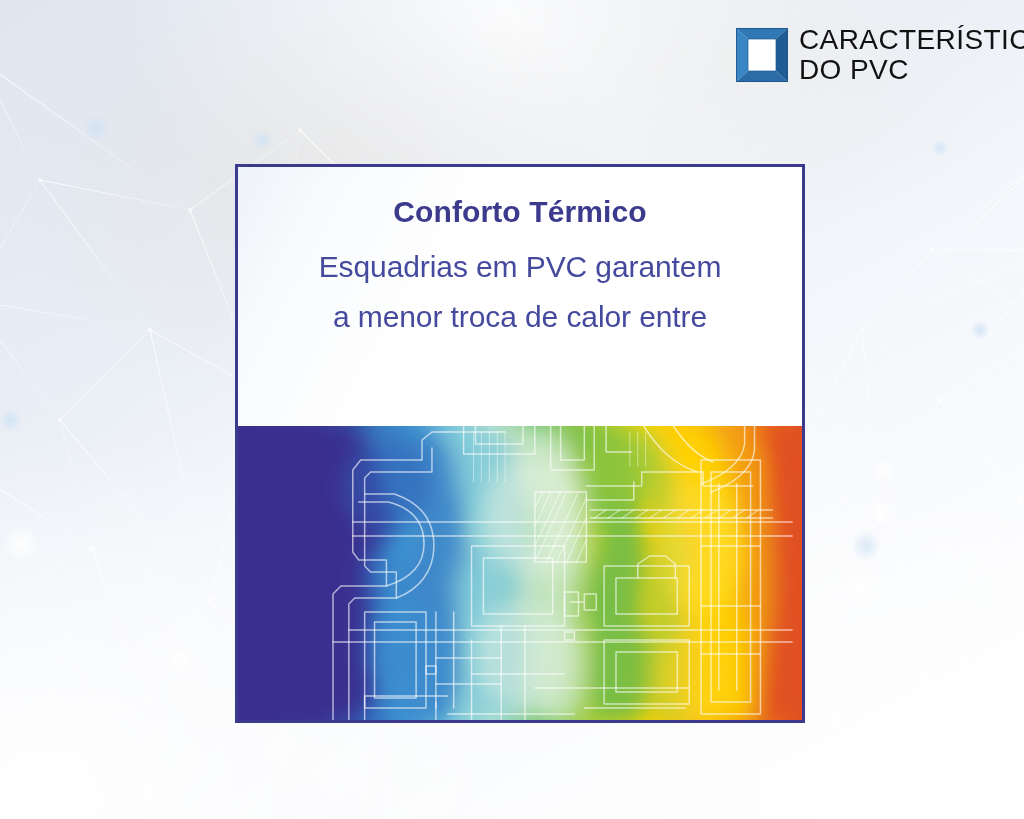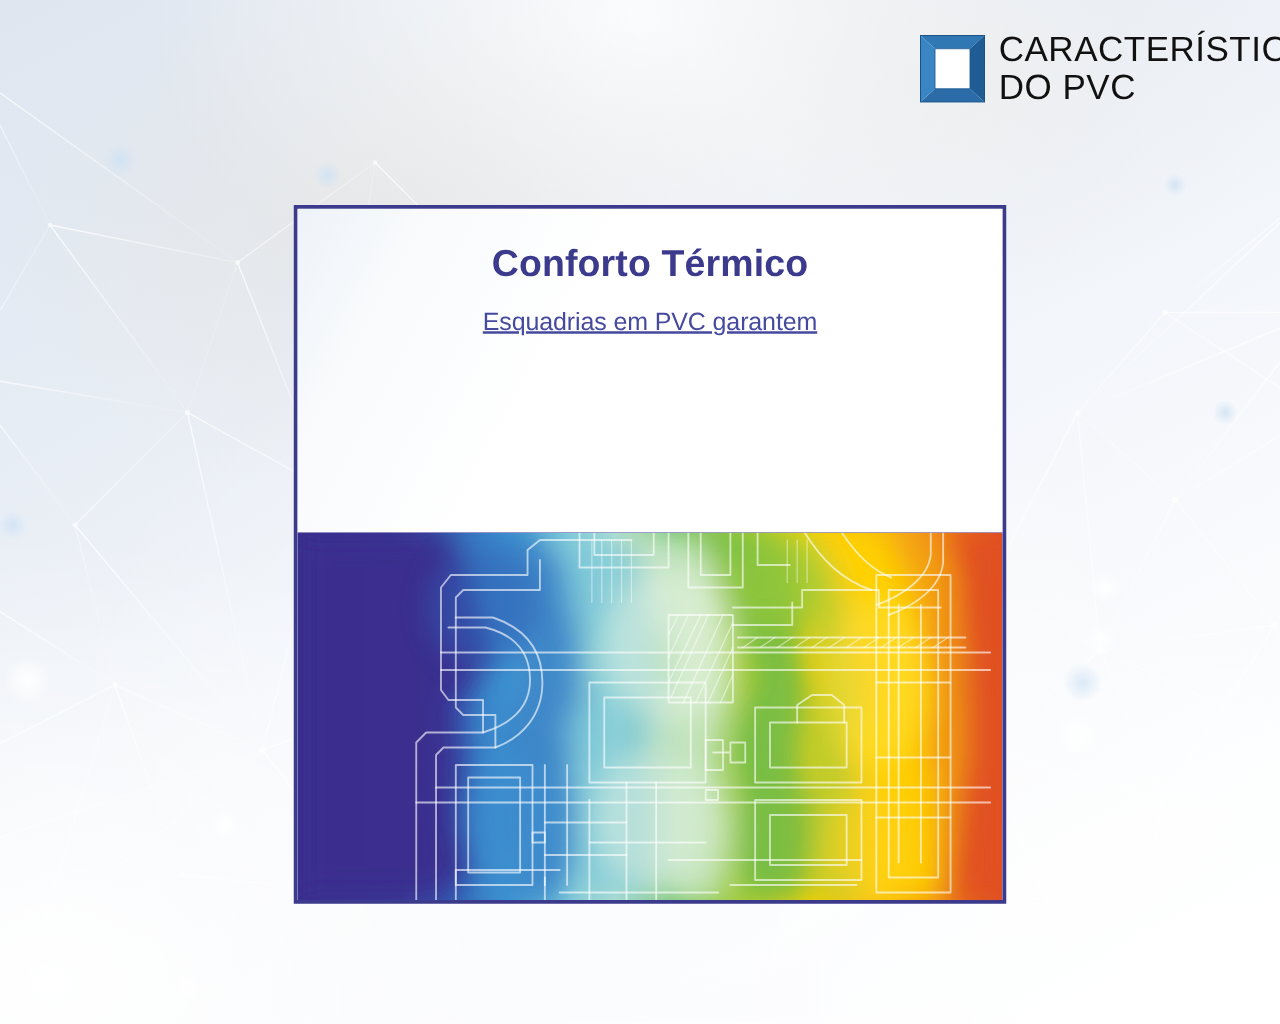--- a/index.html
+++ b/index.html
@@ -128,28 +128,27 @@
     font-family: "Liberation Sans", sans-serif;
     font-size: 30px;
     font-weight: 700;
     color: #3b3a8c;
     letter-spacing: 0.1px;
     margin: 0 0 14px 0;
     line-height: 1.1;
   }
   .body-line {
     font-family: "Liberation Sans", sans-serif;
-    font-size: 20px;
+    font-size: 30px;
     font-weight: 400;
     color: #454a9e;
     letter-spacing: -0.1px;
     line-height: 1.68;
     margin: 0;
     white-space: pre;
-    text-decoration: underline;
   }
 
   
   .thermal {
     position: relative;
     flex: 1 1 auto;
     overflow: hidden;
     background: #3b2f8e;
   }
   .thermal svg {
@@ -310,20 +309,21 @@
       <span class="logo-line1">CARACTERÍSTICAS</span>
       <span class="logo-line2">DO PVC</span>
     </div>
   </div>
 
   <div class="card">
 
     <div class="card-text">
       <div class="headline">Conforto Térmico</div>
       <p class="body-line">Esquadrias em PVC garantem</p>
+      <p class="body-line">a menor troca de calor entre</p>
     </div>
 
     <div class="thermal">
       <svg viewBox="0 0 570 294" preserveAspectRatio="none" xmlns="http://www.w3.org/2000/svg">
         <defs>
 
           <linearGradient id="thermalRamp" x1="0" y1="0" x2="1" y2="0">
             <stop offset="0.00" stop-color="#3b2f8e"></stop>
             <stop offset="0.14" stop-color="#3a3a96"></stop>
             <stop offset="0.22" stop-color="#3364b8"></stop>

